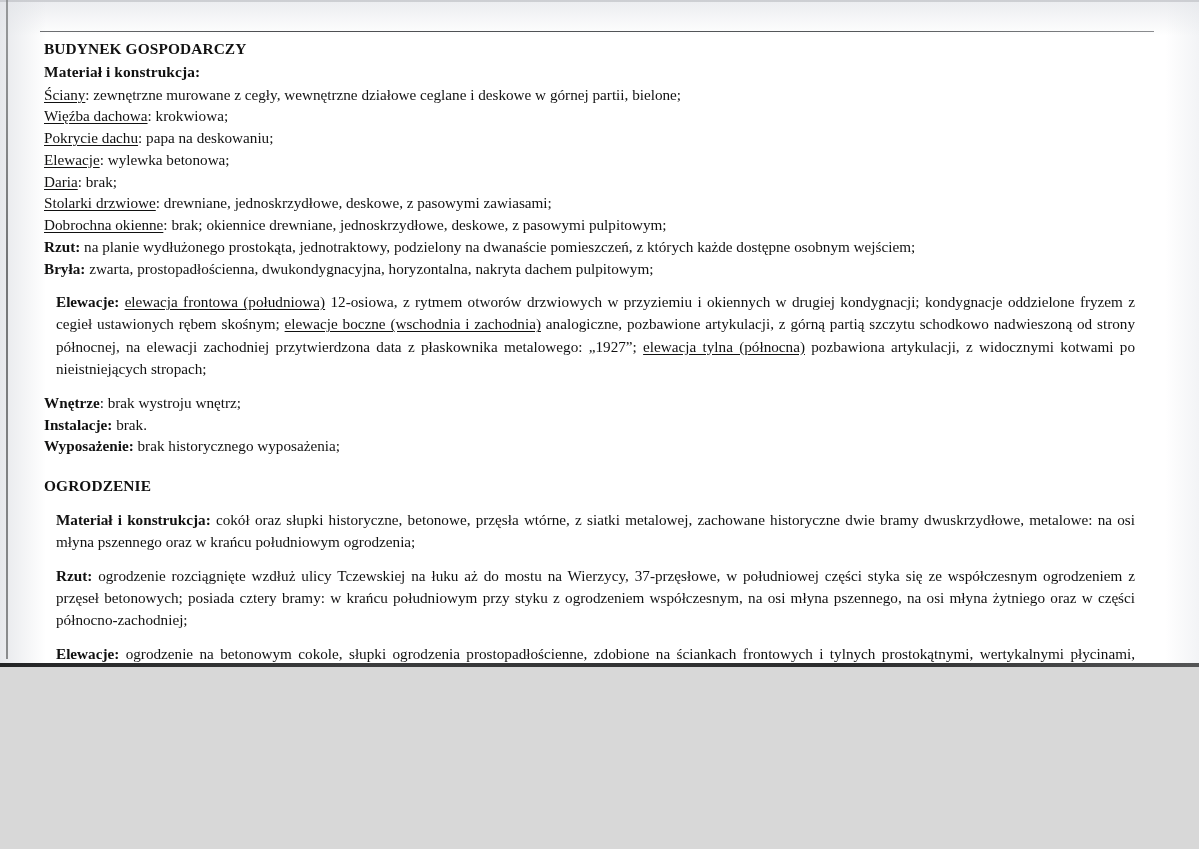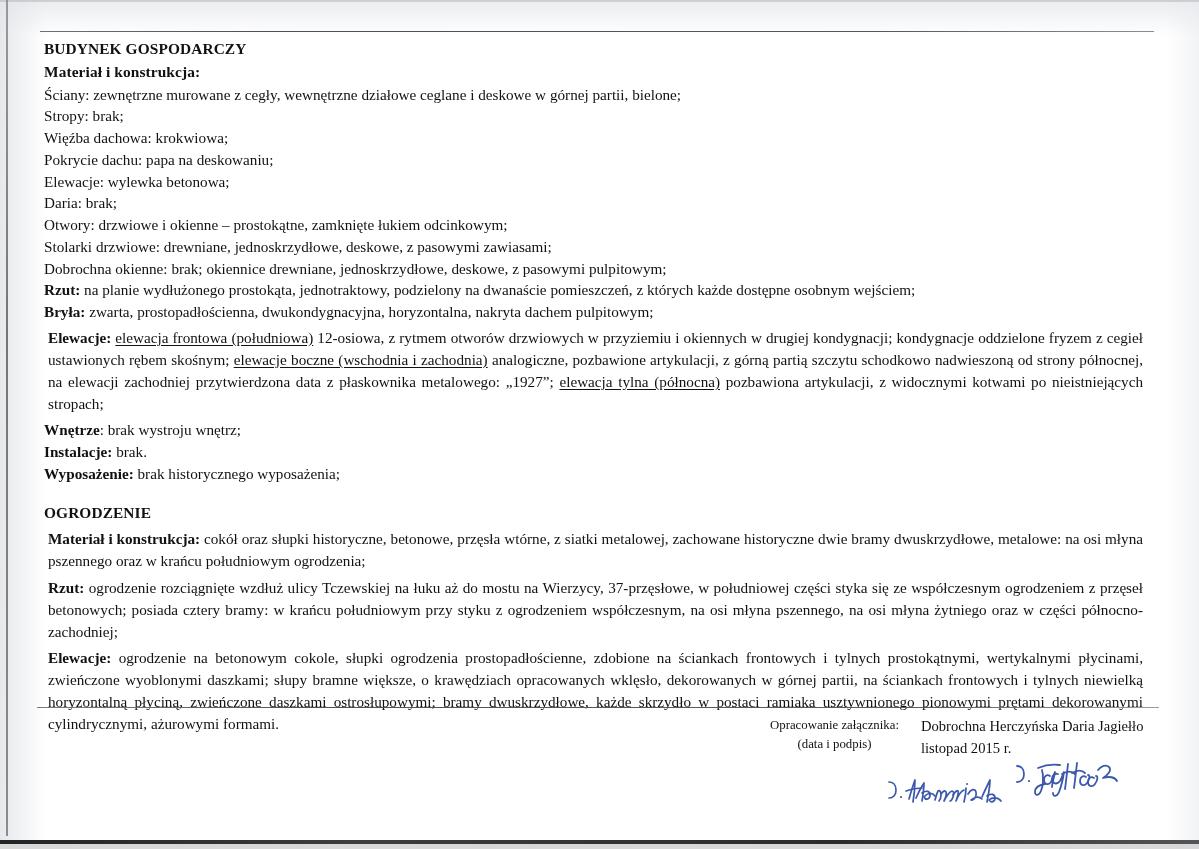--- a/index.html
+++ b/index.html
@@ -5,21 +5,21 @@
 <style>
   html, body {
     margin: 0;
     padding: 0;
     background: #d8d8d8;
   }
 
   .page {
     position: relative;
     width: 1199px;
-    height: 844px;
+    height: 667px;
     margin: 0 auto;
     background: #ffffff;
     overflow: hidden;
     font-family: "Liberation Serif", "DejaVu Serif", serif;
     color: #111111;
     box-sizing: border-box;
   }
 
   
   .scan-tint {
@@ -99,26 +99,27 @@
     line-height: 1.43;
     margin: 0;
     text-align: justify;
     text-justify: inter-word;
     hyphens: manual;
   }
 
   .para {
     font-size: 15.2px;
     line-height: 1.455;
-    margin: 4px;
+    margin: 12px;
     text-align: justify;
     text-justify: inter-word;
   }
 
   .lbl-u {
+    text-decoration: underline;
     text-underline-offset: 1.5px;
   }
   .lbl-b {
     font-weight: bold;
   }
   .u {
     text-decoration: underline;
     text-underline-offset: 1.5px;
   }
 
@@ -194,31 +195,29 @@
     <div class="body-block">
 
       <div>
 
         <p class="sec-title">BUDYNEK GOSPODARCZY</p>
 
         <p class="sec-title">Materiał i konstrukcja:</p>
 
         <p class="line"><span class="lbl-u">Ściany</span><span>: zewnętrzne murowane z cegły, wewnętrzne działowe ceglane i deskowe w górnej partii, bielone;</span></p>
 
-        <p class="line"><span class="lbl-u">Stropy</span><span>: brak;</span></p>
 
         <p class="line"><span class="lbl-u">Więźba dachowa</span><span>: krokwiowa;</span></p>
 
         <p class="line"><span class="lbl-u">Pokrycie dachu</span><span>: papa na deskowaniu;</span></p>
 
         <p class="line"><span class="lbl-u">Elewacje</span><span>: wylewka betonowa;</span></p>
 
         <p class="line"><span class="lbl-u">Daria</span><span>: brak;</span></p>
 
-        <p class="line"><span class="lbl-u">Otwory</span><span>: drzwiowe i okienne – prostokątne, zamknięte łukiem odcinkowym;</span></p>
 
         <p class="line"><span class="lbl-u">Stolarki drzwiowe</span><span>: drewniane, jednoskrzydłowe, deskowe, z pasowymi zawiasami;</span></p>
 
         <p class="line"><span class="lbl-u">Dobrochna okienne</span><span>: brak; okiennice drewniane, jednoskrzydłowe, deskowe, z pasowymi pulpitowym;</span></p>
 
         <p class="line"><span class="lbl-b">Rzut:</span><span> na planie wydłużonego prostokąta, jednotraktowy, podzielony na dwanaście pomieszczeń, z których każde dostępne osobnym wejściem;</span></p>
 
         <p class="line"><span class="lbl-b">Bryła:</span><span> zwarta, prostopadłościenna, dwukondygnacyjna, horyzontalna, nakryta dachem pulpitowym;</span></p>
 
         <p class="para"><span class="lbl-b">Elewacje:</span><span> </span><span class="u">elewacja frontowa (południowa)</span><span> 12-osiowa, z rytmem otworów drzwiowych w przyziemiu i okiennych w drugiej kondygnacji; kondygnacje oddzielone fryzem z cegieł ustawionych rębem skośnym; </span><span class="u">elewacje boczne (wschodnia i zachodnia)</span><span> analogiczne, pozbawione artykulacji, z górną partią szczytu schodkowo nadwieszoną od strony północnej, na elewacji zachodniej przytwierdzona data z płaskownika metalowego: „1927”; </span><span class="u">elewacja tylna (północna)</span><span> pozbawiona artykulacji, z widocznymi kotwami po nieistniejących stropach;</span></p>

